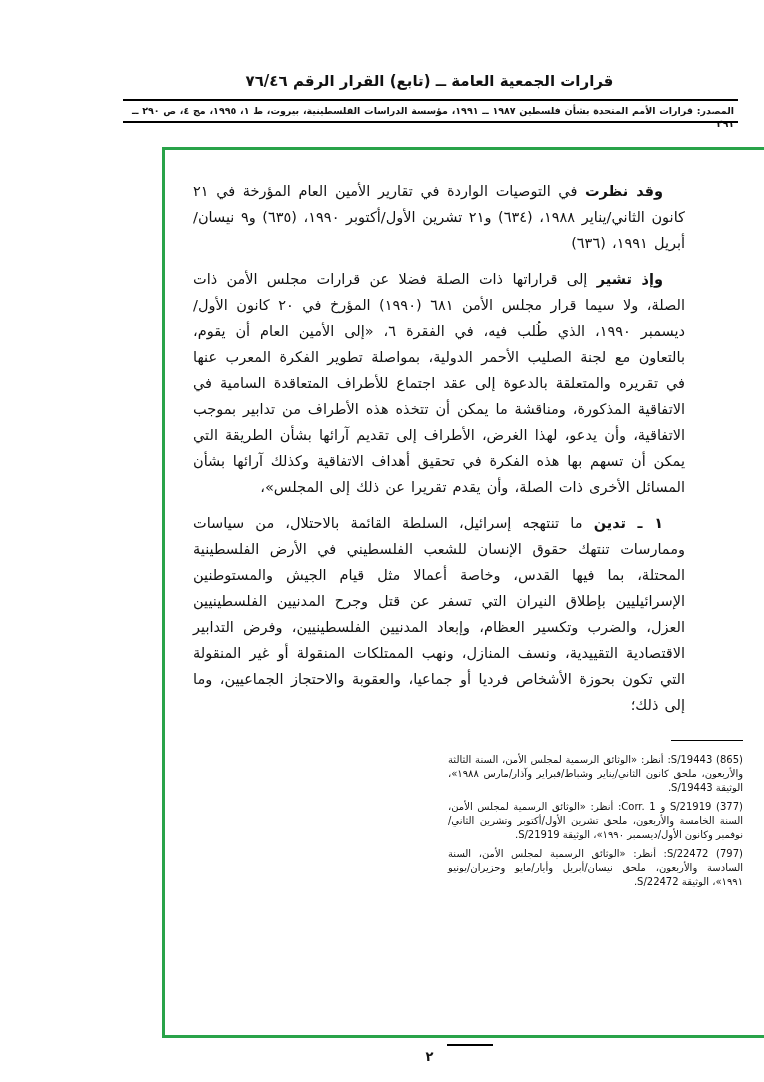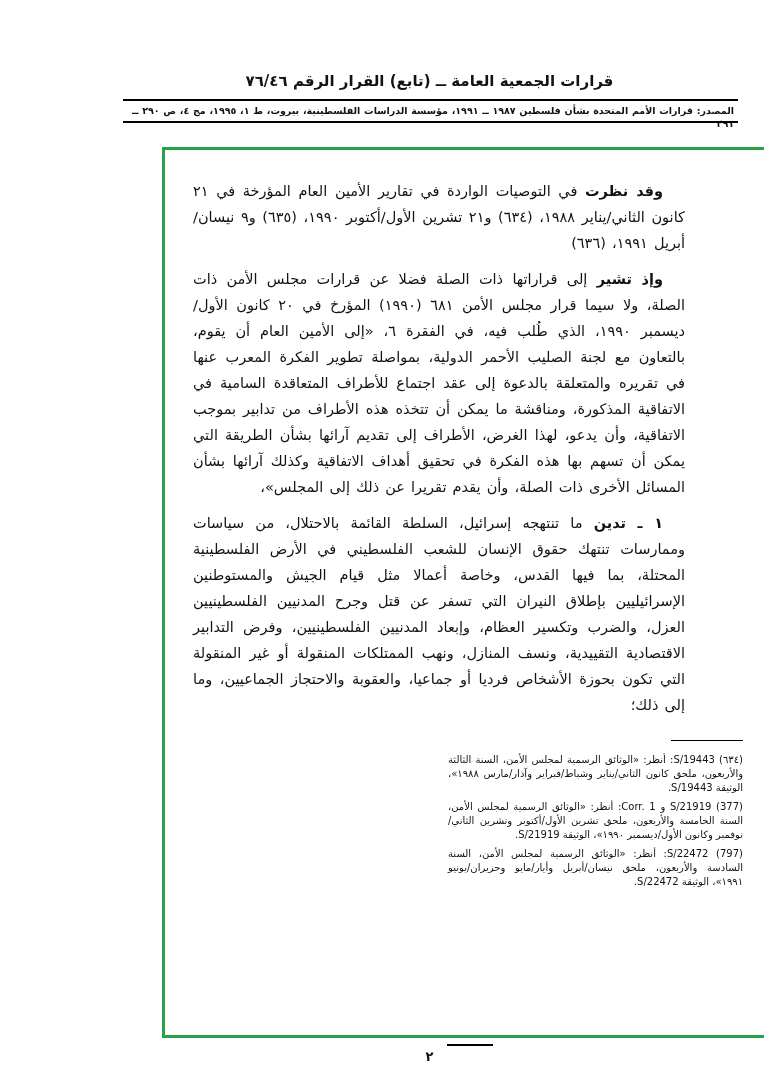--- a/index.html
+++ b/index.html
@@ -102,21 +102,21 @@
       <p class="para"><b class="lead">وقد نظرت</b> <span>في التوصيات الواردة في تقارير الأمين العام المؤرخة في ٢١ كانون الثاني/يناير ١٩٨٨، (٦٣٤) و٢١ تشرين الأول/أكتوبر ١٩٩٠، (٦٣٥) و٩ نيسان/أبريل ١٩٩١، (٦٣٦)</span></p>
 
       <p class="para"><b class="lead">وإذ تشير</b> <span>إلى قراراتها ذات الصلة فضلا عن قرارات مجلس الأمن ذات الصلة، ولا سيما قرار مجلس الأمن ٦٨١ (١٩٩٠) المؤرخ في ٢٠ كانون الأول/ديسمبر ١٩٩٠، الذي طُلب فيه، في الفقرة ٦، «إلى الأمين العام أن يقوم، بالتعاون مع لجنة الصليب الأحمر الدولية، بمواصلة تطوير الفكرة المعرب عنها في تقريره والمتعلقة بالدعوة إلى عقد اجتماع للأطراف المتعاقدة السامية في الاتفاقية المذكورة، ومناقشة ما يمكن أن تتخذه هذه الأطراف من تدابير بموجب الاتفاقية، وأن يدعو، لهذا الغرض، الأطراف إلى تقديم آرائها بشأن الطريقة التي يمكن أن تسهم بها هذه الفكرة في تحقيق أهداف الاتفاقية وكذلك آرائها بشأن المسائل الأخرى ذات الصلة، وأن يقدم تقريرا عن ذلك إلى المجلس»،</span></p>
 
       <p class="para"><b class="lead">١ ـ تدين</b> <span>ما تنتهجه إسرائيل، السلطة القائمة بالاحتلال، من سياسات وممارسات تنتهك حقوق الإنسان للشعب الفلسطيني في الأرض الفلسطينية المحتلة، بما فيها القدس، وخاصة أعمالا مثل قيام الجيش والمستوطنين الإسرائيليين بإطلاق النيران التي تسفر عن قتل وجرح المدنيين الفلسطينيين العزل، والضرب وتكسير العظام، وإبعاد المدنيين الفلسطينيين، وفرض التدابير الاقتصادية التقييدية، ونسف المنازل، ونهب الممتلكات المنقولة أو غير المنقولة التي تكون بحوزة الأشخاص فرديا أو جماعيا، والعقوبة والاحتجاز الجماعيين، وما إلى ذلك؛</span></p>
     </div>
 
     <div class="fn-block">
       <div class="fn-sep"></div>
 
-      <p class="footnote"><span class="fn-marker">(٦٣٤)</span> <span>S/19443: أنظر: «الوثائق الرسمية لمجلس الأمن، السنة الثالثة والأربعون، ملحق كانون الثاني/يناير وشباط/فبراير وآذار/مارس ١٩٨٨»، الوثيقة S/19443.</span></p>
+      <p class="footnote"><span class="fn-marker">(865)</span> <span>S/19443: أنظر: «الوثائق الرسمية لمجلس الأمن، السنة الثالثة والأربعون، ملحق كانون الثاني/يناير وشباط/فبراير وآذار/مارس ١٩٨٨»، الوثيقة S/19443.</span></p>
 
       <p class="footnote"><span class="fn-marker">(377)</span> <span>S/21919 و Corr. 1: أنظر: «الوثائق الرسمية لمجلس الأمن، السنة الخامسة والأربعون، ملحق تشرين الأول/أكتوبر وتشرين الثاني/نوفمبر وكانون الأول/ديسمبر ١٩٩٠»، الوثيقة S/21919.</span></p>
 
       <p class="footnote"><span class="fn-marker">(797)</span> <span>S/22472: أنظر: «الوثائق الرسمية لمجلس الأمن، السنة السادسة والأربعون، ملحق نيسان/أبريل وأيار/مايو وحزيران/يونيو ١٩٩١»، الوثيقة S/22472.</span></p>
     </div>
 
   </div>
 
   <div class="foot-rule"></div>
   <div class="page-number">٢</div>

